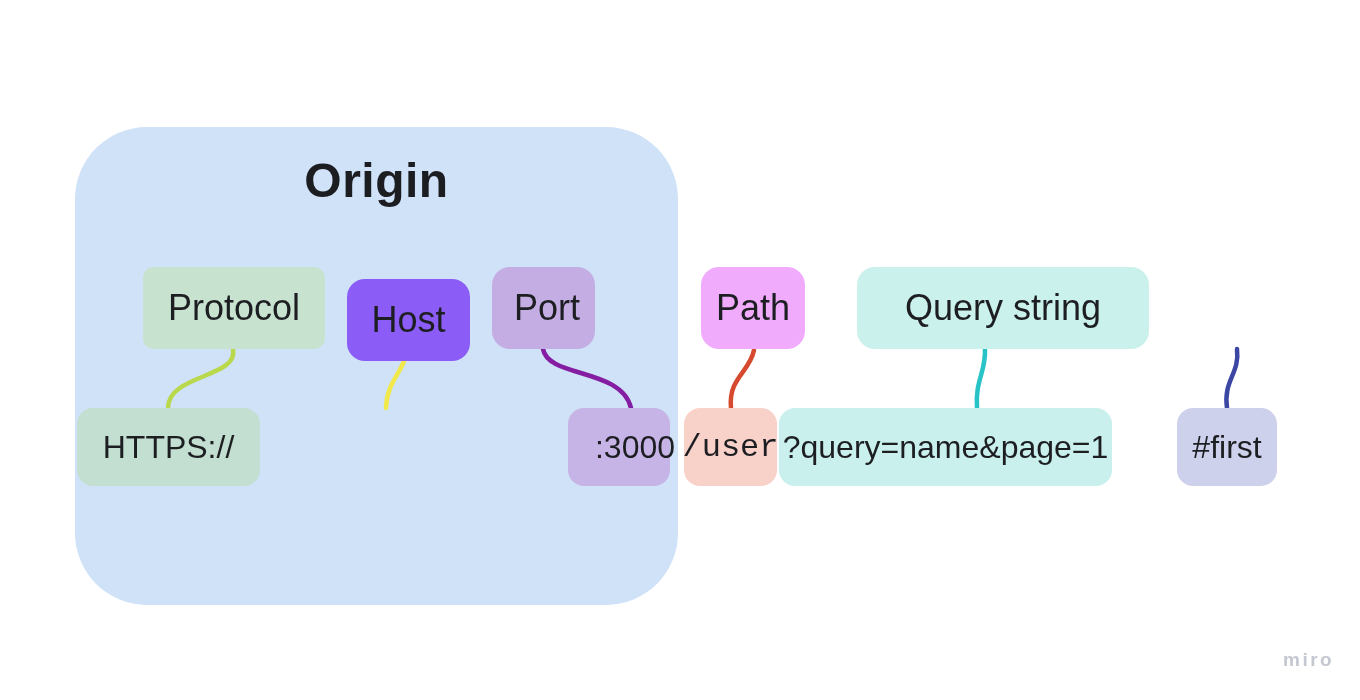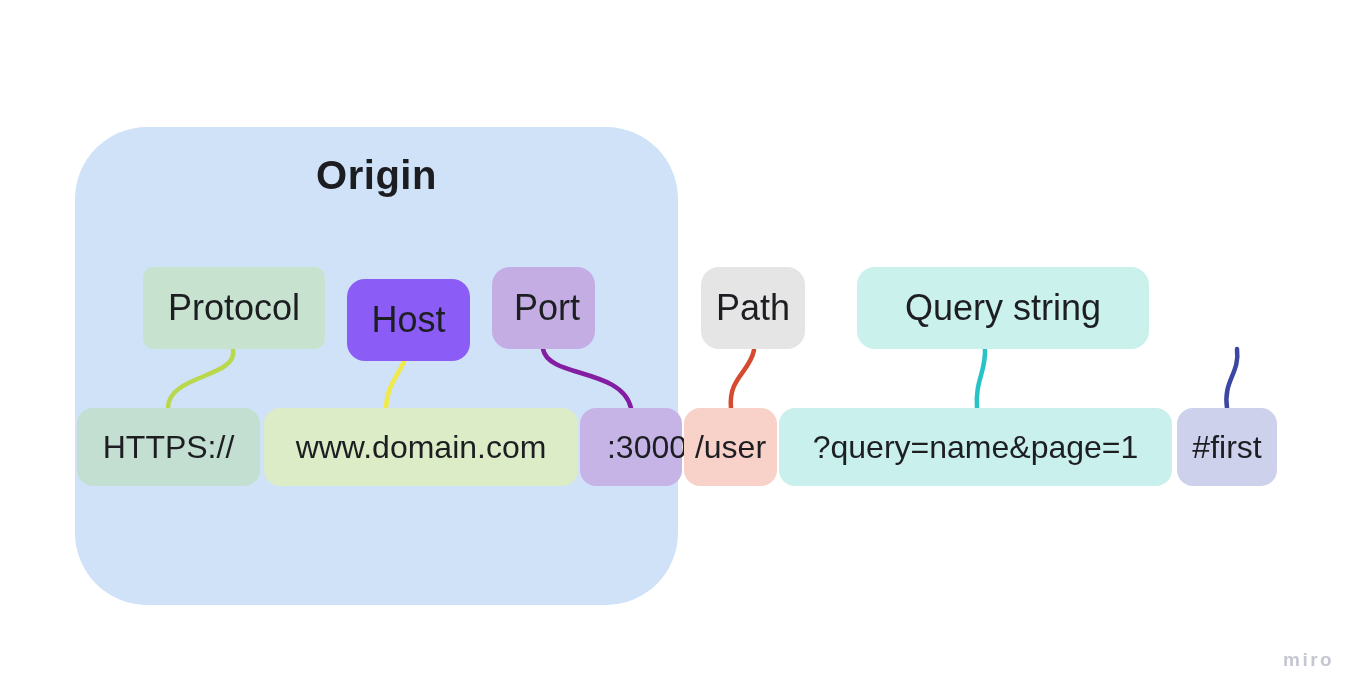--- a/index.html
+++ b/index.html
@@ -18,21 +18,21 @@
     left: 75px; top: 127px;
     width: 603px; height: 478px;
     border-radius: 72px;
     background: #cfe2f8;
   }
   .origin-title {
     position: absolute;
     left: 75px; top: 153px;
     width: 603px;
     text-align: center;
-    font-size: 40px;
+    font-size: 48px;
     font-weight: 700;
     letter-spacing: 0.5px;
     color: #1c1d21;
   }
 
   
   svg.connectors { position: absolute; left: 0; top: 0; width: 1360px; height: 700px; }
   svg.connectors path { fill: none; stroke-width: 4.5px; stroke-linecap: round; }
 
   
@@ -57,23 +57,23 @@
     position: absolute;
     top: 408px; height: 78px;
     border-radius: 16px;
     display: flex; align-items: center; justify-content: center;
     font-size: 32px;
     color: #1d1e22;
     white-space: nowrap;
   }
   .seg.protocol { left: 77px;   width: 183px; }
   .seg.host     { left: 264px;  width: 314px; }
-  .seg.port     { left: 580px;  width: 102px; padding-left: 32px; }
+  .seg.port     { left: 568px;  width: 102px; padding-left: 32px; }
   .seg.path     { left: 684px;  width: 93px; }
-  .seg.query    { left: 779px;  width: 393px; }
+  .seg.query    { left: 779px;  width: 333px; }
   .seg.fragment { left: 1177px; width: 100px; }
 
   .watermark {
     position: absolute;
     left: 1283px; top: 649px;
     font-size: 19px;
     font-weight: 700;
     letter-spacing: 2.5px;
     color: #c5c7d1;
   }
@@ -91,25 +91,24 @@
     <path d="M408,349 C404,372 387,380 386,408" stroke="#f1e94b"></path>
     <path d="M543,349 C548,378 622,368 631,408" stroke="#851da3"></path>
     <path d="M754,350 C750,372 728,378 731,408" stroke="#d64a30"></path>
     <path d="M985,349 C986,372 975,380 977,408" stroke="#27c3c6"></path>
     <path d="M1237,349 C1240,374 1223,380 1227,408" stroke="#3c47a3"></path>
   </svg>
 
   <div class="chip protocol" style="background-color: rgb(199, 227, 207);">Protocol</div>
   <div class="chip host" style="background-color: #8b5cf6; margin-top: 12px;">Host</div>
   <div class="chip port" style="background-color: rgb(195, 173, 227);">Port</div>
-  <div class="chip path" style="background-color: #e5e5e5;">Path</div>
+  <div class="chip path" style="background-color: #f0abfc;">Path</div>
   <div class="chip query" style="background-color: rgb(203, 241, 237);">Query string</div>
 
   <div class="seg protocol" style="background-color: rgb(194, 223, 209);">HTTPS://</div>
-  <div class="seg host" style="background-color: rgb(220, 236, 198);">www.domain.com</div>
   <div class="seg port" style="background-color: rgb(199, 180, 231);">:3000</div>
-  <div class="seg path" style="background-color: rgb(248, 209, 201);">/user</div>
+  <div class="seg path" style="background-color: rgb(248, 209, 201); font-family: Liberation Mono, monospace;">/user</div>
   <div class="seg query" style="background-color: rgb(201, 240, 236);">?query=name&amp;page=1</div>
   <div class="seg fragment" style="background-color: rgb(206, 209, 235);">#first</div>
 
   <div class="watermark" style="color: rgb(197, 199, 209);">miro</div>
 
 </div>
 
 </body></html>

